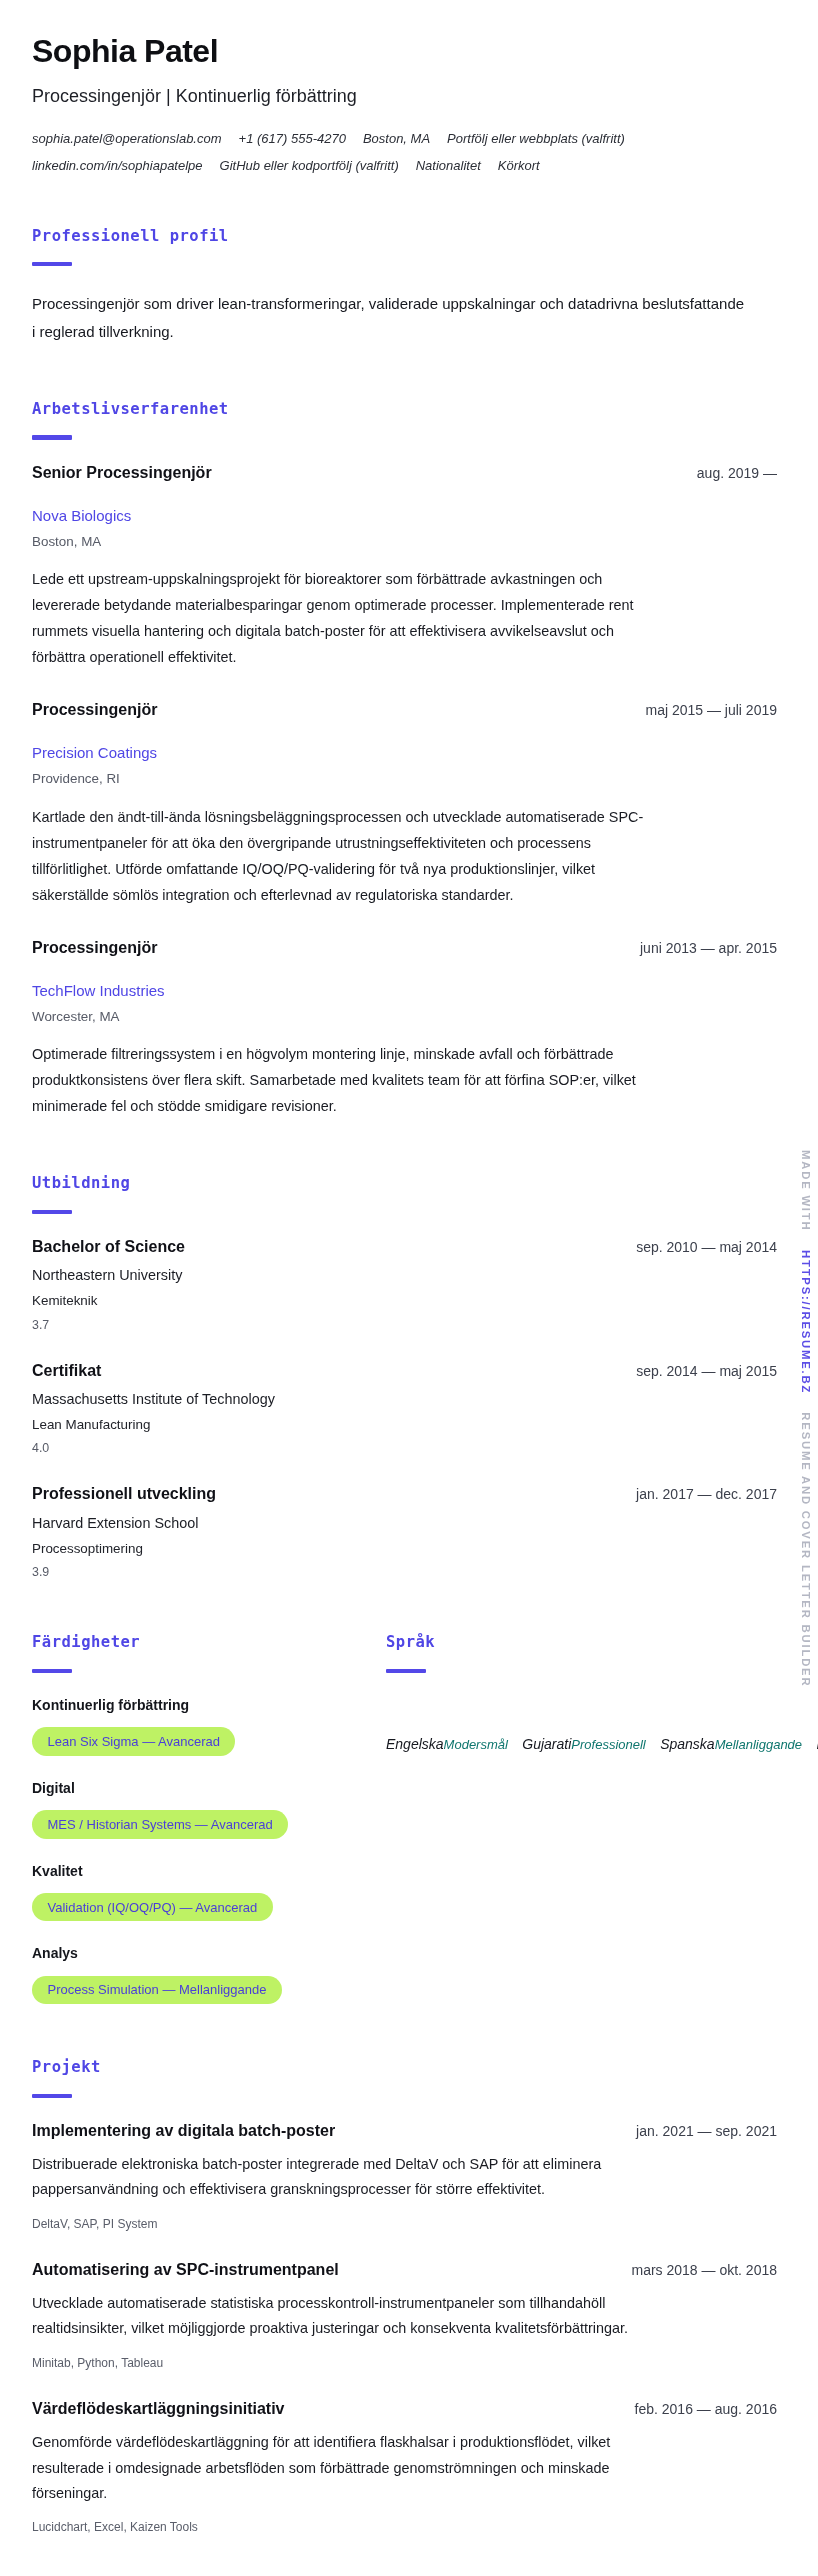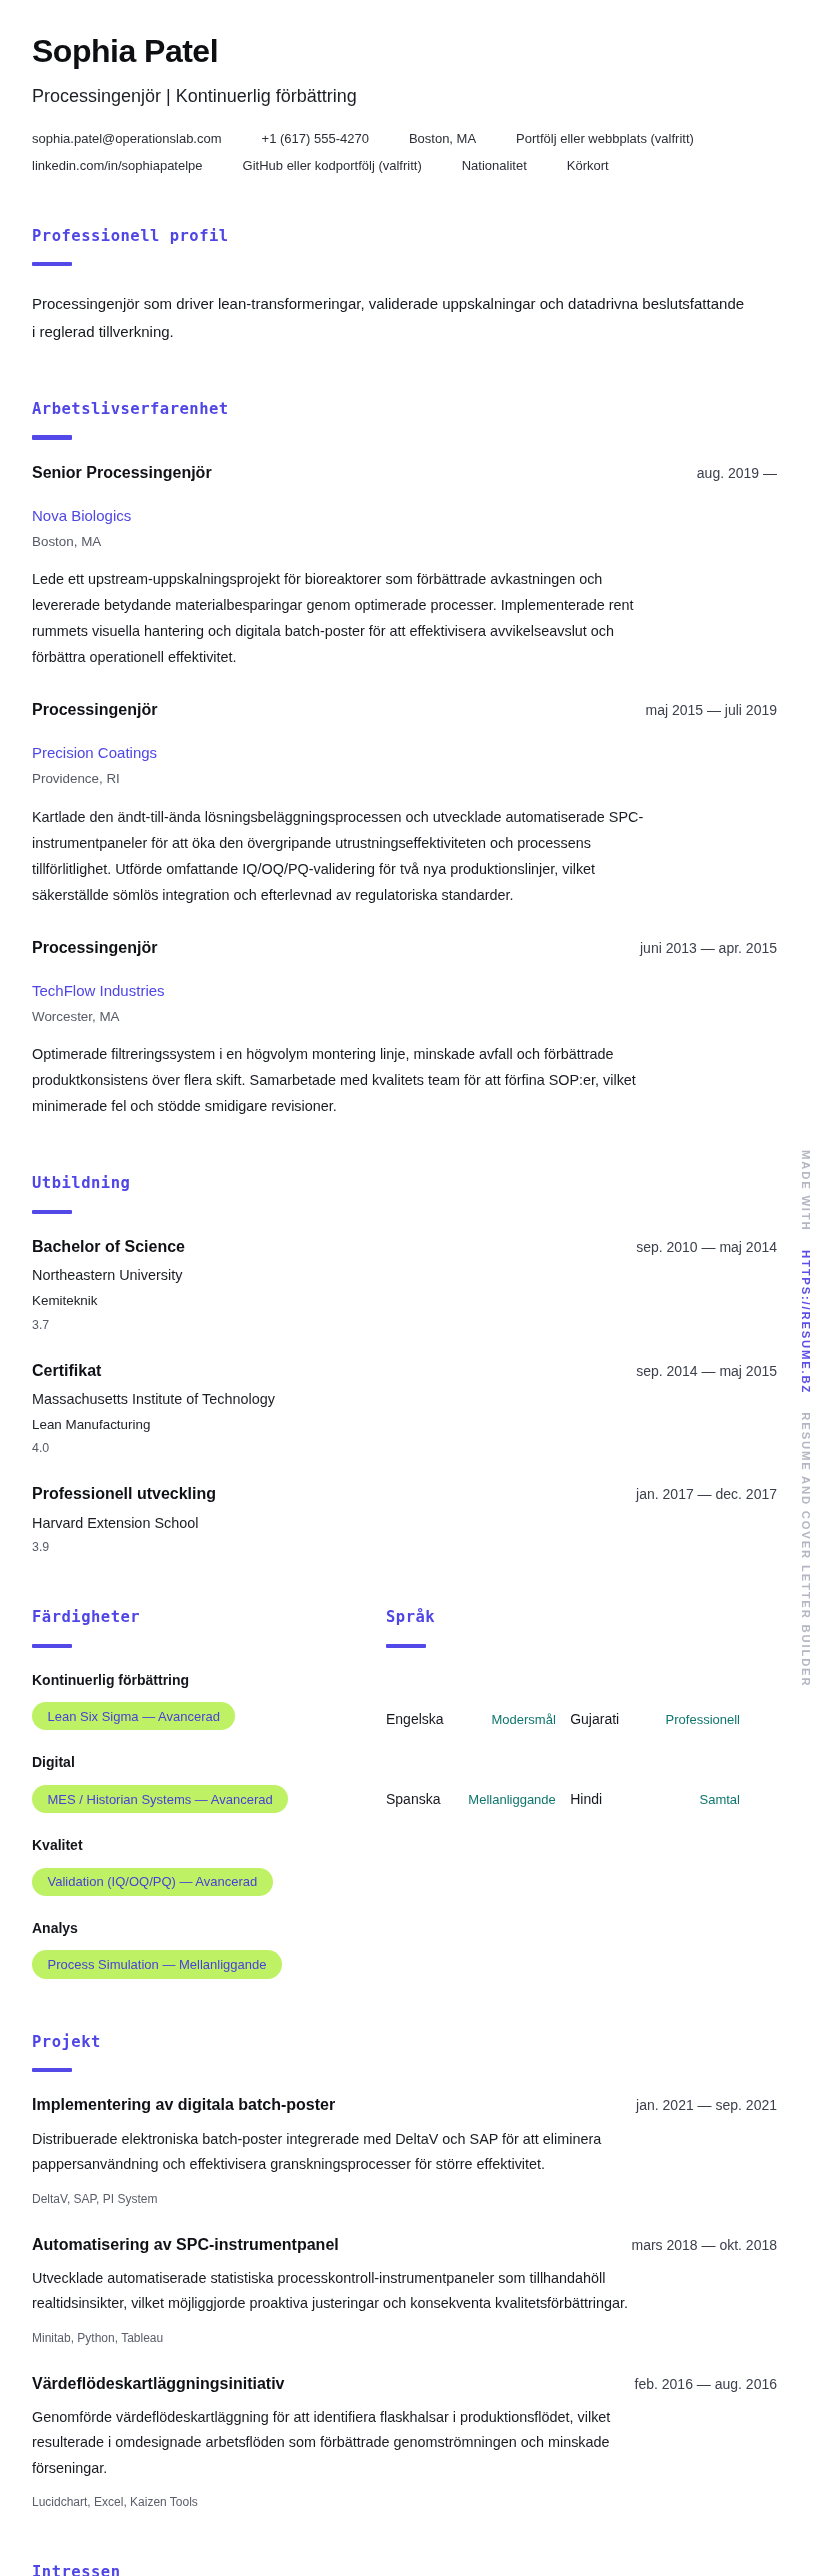--- a/index.html
+++ b/index.html
@@ -6,21 +6,21 @@
   html,body { background:#ffffff; }
   body {
     width:818px; height:2617px; position:relative; overflow:hidden;
     font-family:"Liberation Sans", sans-serif; color:#16181f;
   }
   .page { padding:33px 41px 0 32px; }
 
   
   .name { font-size:32px; font-weight:700; letter-spacing:-0.5px; color:#0e0f13; }
   .subtitle { margin-top:15.5px; font-size:18px; font-weight:400; color:#1d1f26; }
-  .contact-row { display:flex; gap:40px; font-size:13px; color:#2b2e36; white-space:nowrap; }
+  .contact-row { display:flex; gap:17px; font-size:13px; color:#2b2e36; white-space:nowrap;font-style:italic; }
   .contact-row.r1 { margin-top:24px; }
   .contact-row.r2 { margin-top:12.4px; }
 
   
   .section { margin-top:54px; }
   h2.sec {
     font-family:"DejaVu Sans Mono", monospace;
     font-size:15.5px; font-weight:700; color:#4f46e5; letter-spacing:0.5px;
   }
   .rule { width:40px; height:4.1px; background:#5348e8; margin-top:17.5px; border-radius:1px; }
@@ -44,21 +44,21 @@
 
   
   .two-col { display:grid; grid-template-columns:354px 354px; }
   .skill-group { margin-top:24px; }
   .skill-group:first-child { margin-top:0; }
   .skill-label { font-size:14px; font-weight:700; color:#14161c; }
   .chip {
     display:inline-block; margin-top:14.4px; font-size:13px; color:#4a3fd8;
     background:#bef264; padding:6.7px 15.5px; border-radius:14.4px; white-space:nowrap;
   }
-  .lang-grid { display:grid; grid-template-columns:1fr 1fr; column-gap:14.4px; row-gap:25px; }
+  .lang-grid { display:grid; grid-template-columns:1fr 1fr 1fr 1fr; column-gap:14.4px; row-gap:25px;font-style:italic; }
   .lang-cell { display:flex; justify-content:space-between; align-items:baseline; }
   .lang-name { font-size:14px; color:#16181f; }
   .lang-level { font-size:13px; color:#0f766e;margin-top:40px; }
 
   .proj-desc { margin-top:12.4px; font-size:14.4px; line-height:1.75; max-width:626px; color:#191b22; }
   .tools { margin-top:14.4px; font-size:12px; color:#5a5e6a; }
 
   
   .watermark {
     position:absolute; top:1150px; right:6.2px;
@@ -153,20 +153,21 @@
         <div class="school">Massachusetts Institute of Technology</div>
         <div class="field">Lean Manufacturing</div>
         <div class="gpa">4.0</div>
       </div>
       <div class="entry">
         <div class="entry-head">
           <span class="entry-title">Professionell utveckling</span>
           <span class="entry-date">jan. 2017 — dec. 2017</span>
         </div>
         <div class="school">Harvard Extension School</div>
+        <div class="field">Processoptimering</div>
         <div class="gpa">3.9</div>
       </div>
     </div>
   </div>
 
   <div class="section two-col">
     <div>
       <h2 class="sec">Färdigheter</h2>
       <div class="rule"></div>
       <div class="sec-body">

